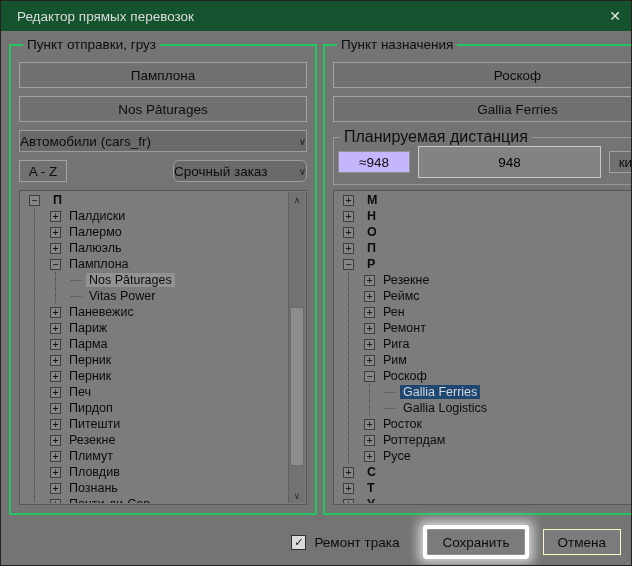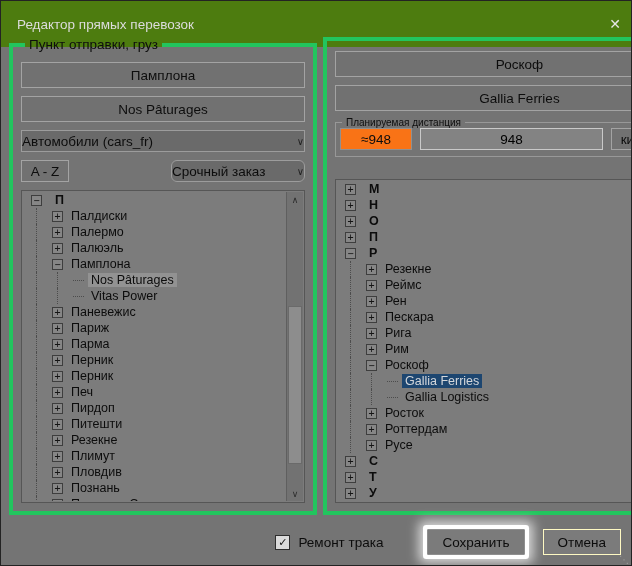--- a/index.html
+++ b/index.html
@@ -3,26 +3,26 @@
 <meta charset="utf-8">
 <style>
   * { box-sizing: border-box; }
   html,body { margin:0; padding:0; background:#3a3a3a; }
   .window {
     position:relative; width:632px; height:566px;
     background:#747474; border:1px solid #232323;
     font-family:"Liberation Sans", sans-serif; overflow:hidden;
   }
   .titlebar {
-    height:46px; background:#4d7c0f; display:flex; align-items:center;
+    height:30px; background:#14532d; display:flex; align-items:center;
     padding:0 10px 0 16px; color:#dcdcdc; font-size:13.5px;
   }
   .close { margin-left:auto; color:#e6e6e6; font-size:14px; width:22px; text-align:right; cursor:default; }
   fieldset.group {
-    position:absolute; border:4px solid #22c55e; background:transparent;
+    position:absolute; border:2px solid #22c55e; background:transparent;
     margin:0; padding:2px 8px 8px 8px;
   }
   fieldset.group legend { padding:0 4px; margin-left:4px; font-size:13.5px; color:#0e0e0e; }
   .g-left  { left:8px;  top:36px; width:308px; height:478px; }
   .g-right { left:322px; top:36px; width:302px; height:478px; }
   .bigbtn {
     height:26px; margin-top:8px; width:100%; background:#717171;
     border:1px solid #a3a3a3; color:#0d0d0d; font-size:13.5px;
     display:flex; align-items:center; justify-content:center;
   }
@@ -34,28 +34,28 @@
   .chev { font-size:10px; color:#1f1f1f; }
   .sortrow { display:flex; justify-content:space-between; margin-top:8px; }
   .azbtn {
     width:48px; height:22px; background:#717171; border:1px solid #a3a3a3;
     color:#0d0d0d; font-size:13.5px; display:flex; align-items:center; justify-content:center;
   }
   .smallcombo { width:134px; margin-top:0;border-radius:6px; }
   fieldset.distgroup {
     border:1px solid #989898; margin:6px 0 0 0; padding:0 4px 6px 4px; position:relative;
   }
-  fieldset.distgroup legend { padding:0 4px; margin-left:2px; font-size:10px; color:#0e0e0e; }
+  fieldset.distgroup legend { padding:0 4px; margin-left:2px; font-size:16px; color:#0e0e0e; }
   .distrow { display:flex; gap:8px; align-items:center; }
   .dist-approx {
-    width:72px; height:22px; background:#f97316; border:1px solid #909090;
+    width:72px; height:22px; background:#c4b5fd; border:1px solid #909090;
     display:flex; align-items:center; justify-content:center; color:#0d0d0d; font-size:13.5px;
   }
   .dist-input {
-    flex:1; height:22px; background:#838383; border:1px solid #c9c9c9;
+    flex:1; height:32px; background:#838383; border:1px solid #c9c9c9;
     text-align:center; color:#000; font-size:13.5px; font-family:"Liberation Sans", sans-serif;
   }
   .units-btn {
     width:88px; height:22px; background:#717171; border:1px solid #a3a3a3;
     color:#0d0d0d; font-size:13.5px; display:flex; align-items:center; justify-content:center;
   }
   .tree {
     position:absolute; left:8px; right:8px; top:138px; bottom:8px;
     background:#7c7c7c; border:1px solid #565656;
   }
@@ -85,21 +85,21 @@
   .cb { display:flex; align-items:center; gap:8px; margin-right:20px; }
   .cbbox {
     width:15px; height:15px; background:#dbdbdb; border:1px solid #2e2e2e;
     display:flex; align-items:center; justify-content:center; font-size:11px; color:#141414;
   }
   .btn {
     height:26px; padding:0 14px; background:#7b7b7b; border:1px solid #fef9c3;
     color:#0c0c0c; font-size:13.5px; display:flex; align-items:center; justify-content:center;
   }
   .btn.save {
-    margin-left:24px; margin-right:18px; border:1px solid #8f8f8f; border-radius:1px;
+    margin-left:8px; margin-right:18px; border:1px solid #8f8f8f; border-radius:1px;
     box-shadow:0 0 0 4px #ffffff, 0 0 12px 8px rgba(255,255,255,0.75);
   }
   .grip { position:absolute; right:2px; bottom:0; color:#9b9b9b; font-size:10px; }
 </style>
 </head>
 <body>
 
 <div class="window">
 
   <div class="titlebar">
@@ -228,20 +228,21 @@
         </div>
       <div class="vscroll">
         <div class="varrow up">∧</div>
         <div class="vthumb thumb-left"></div>
         <div class="varrow down">∨</div>
       </div>
     </div>
   </fieldset>
 
   <fieldset class="group g-right">
+    <legend>Пункт назначения</legend>
     <div class="bigbtn">Роскоф</div>
     <div class="bigbtn">Gallia Ferries</div>
     <fieldset class="distgroup">
       <legend>Планируемая дистанция</legend>
       <div class="distrow">
         <div class="dist-approx">≈948</div>
         <input class="dist-input" value="948" style="">
         <div class="units-btn">километры</div>
       </div>
     </fieldset>
@@ -278,21 +279,21 @@
             <span class="tlabel">Реймс</span>
           </div>
           <div class="trow">
             <span class="guide"></span>
             <span class="expander">+</span>
             <span class="tlabel">Рен</span>
           </div>
           <div class="trow">
             <span class="guide"></span>
             <span class="expander">+</span>
-            <span class="tlabel">Пескара</span>
+            <span class="tlabel">Ремонт</span>
           </div>
           <div class="trow">
             <span class="guide"></span>
             <span class="expander">+</span>
             <span class="tlabel">Рига</span>
           </div>
           <div class="trow">
             <span class="guide"></span>
             <span class="expander">+</span>
             <span class="tlabel">Рим</span>

